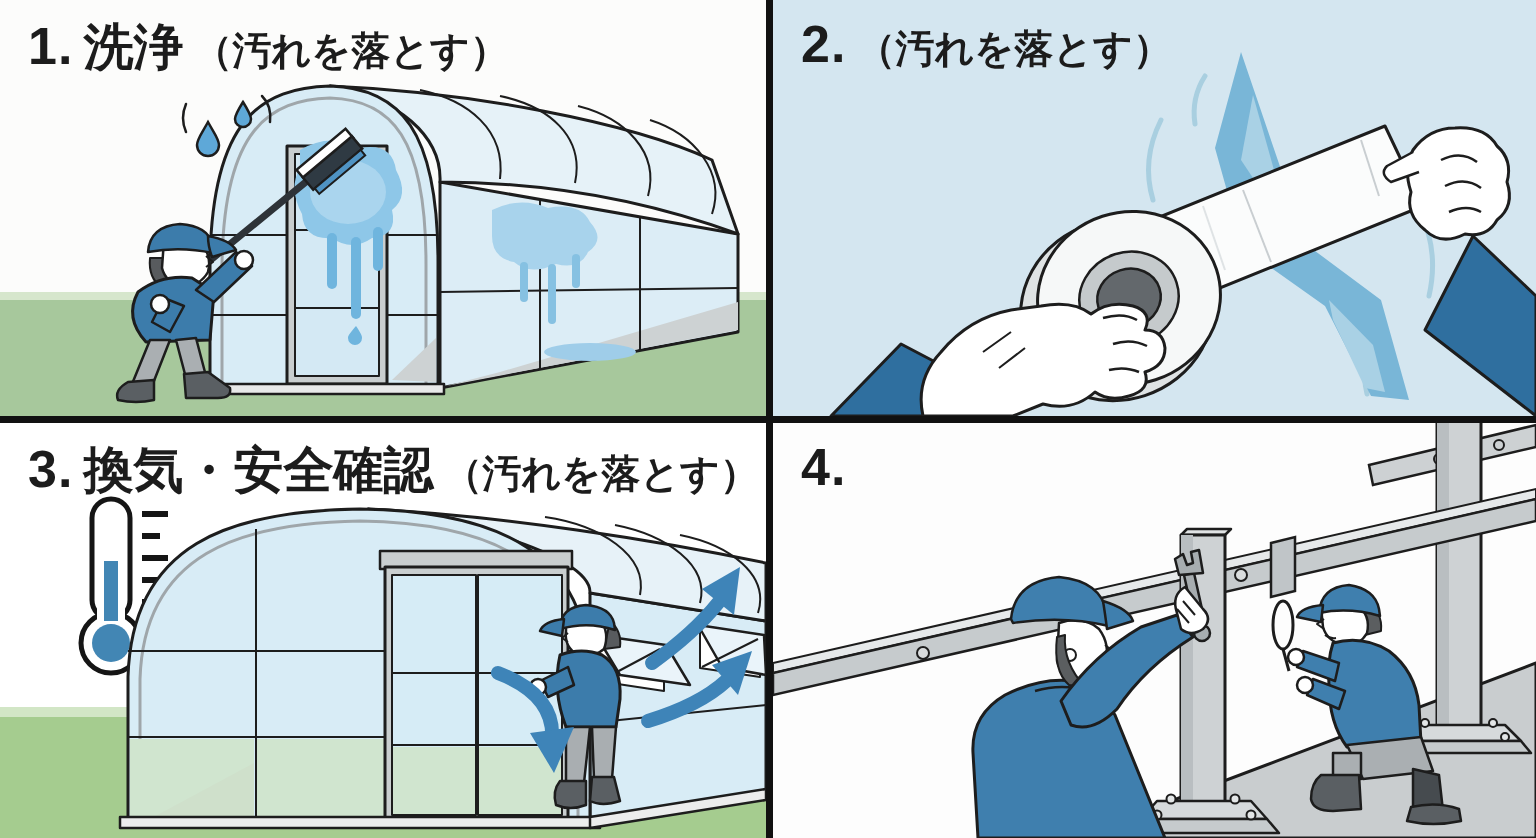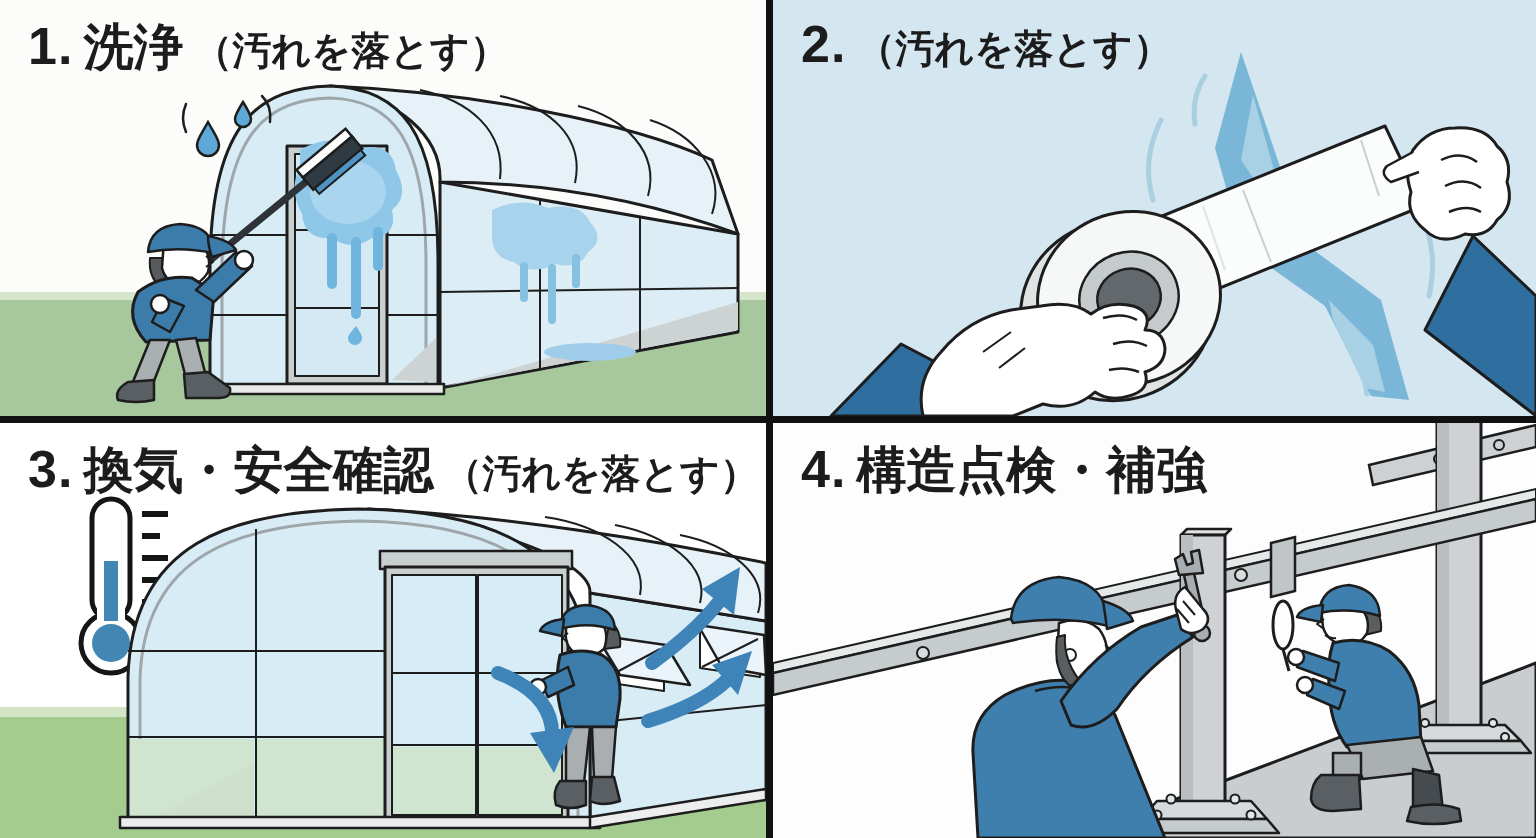--- a/index.html
+++ b/index.html
@@ -327,18 +327,17 @@
         <circle cx="532" cy="262" r="8" fill="#ffffff" stroke="#1d1d1d" stroke-width="2.5"></circle>
         <polygon points="574,322 648,314 660,348 590,356" fill="#aaafb2" stroke="#1d1d1d" stroke-width="2.5"></polygon>
         <polygon points="560,330 588,330 588,356 560,356" fill="#aaafb2" stroke="#1d1d1d" stroke-width="2.5"></polygon>
         <path d="M640,346 L666,352 L670,388 L640,386 Z" fill="#464b4f" stroke="#1d1d1d" stroke-width="2.5"></path>
         <path d="M638,384 Q664,378 686,386 L688,398 Q660,404 634,398 Z" fill="#5a5f63" stroke="#1d1d1d" stroke-width="2.5"></path>
         <path d="M548,352 L586,352 L588,386 L560,388 Q540,388 538,376 Q538,360 548,352 Z" fill="#5a5f63" stroke="#1d1d1d" stroke-width="2.5"></path>
       </g>
     </svg>
     <h2 class="title">
       <span class="num">4.</span>
-      <span class="main">構造点検・補強</span>
     </h2>
   </section>
 
 </div>
 </div>
 
 </body></html>

